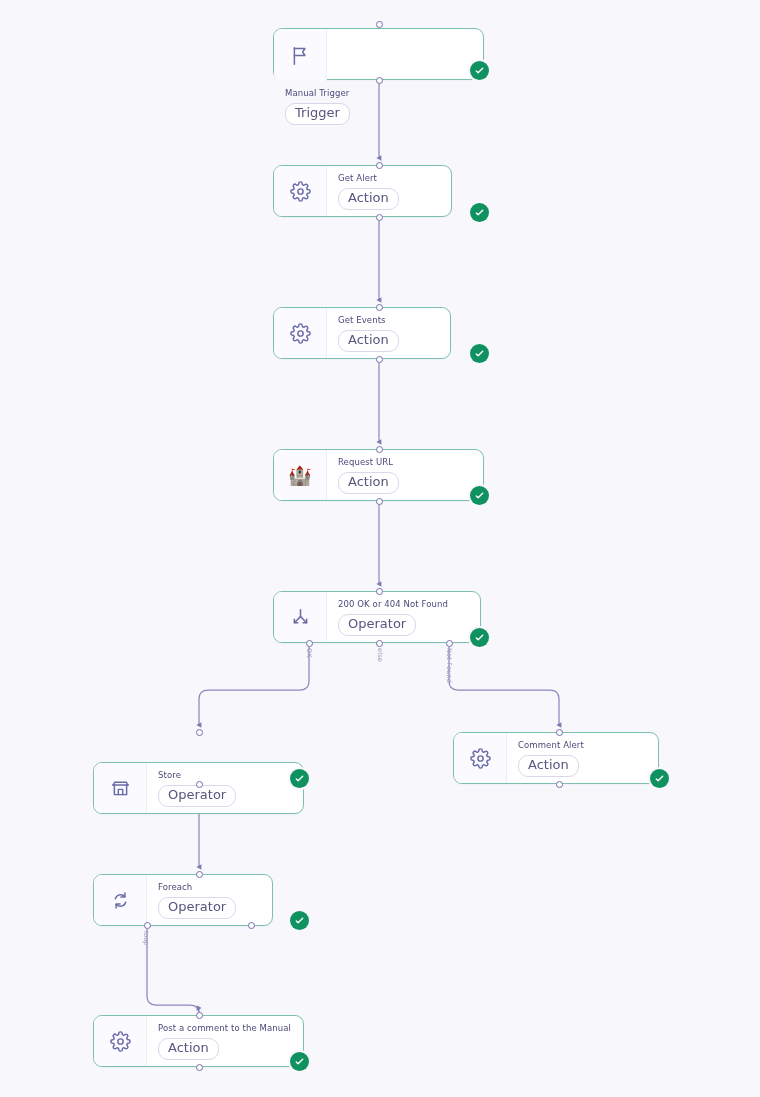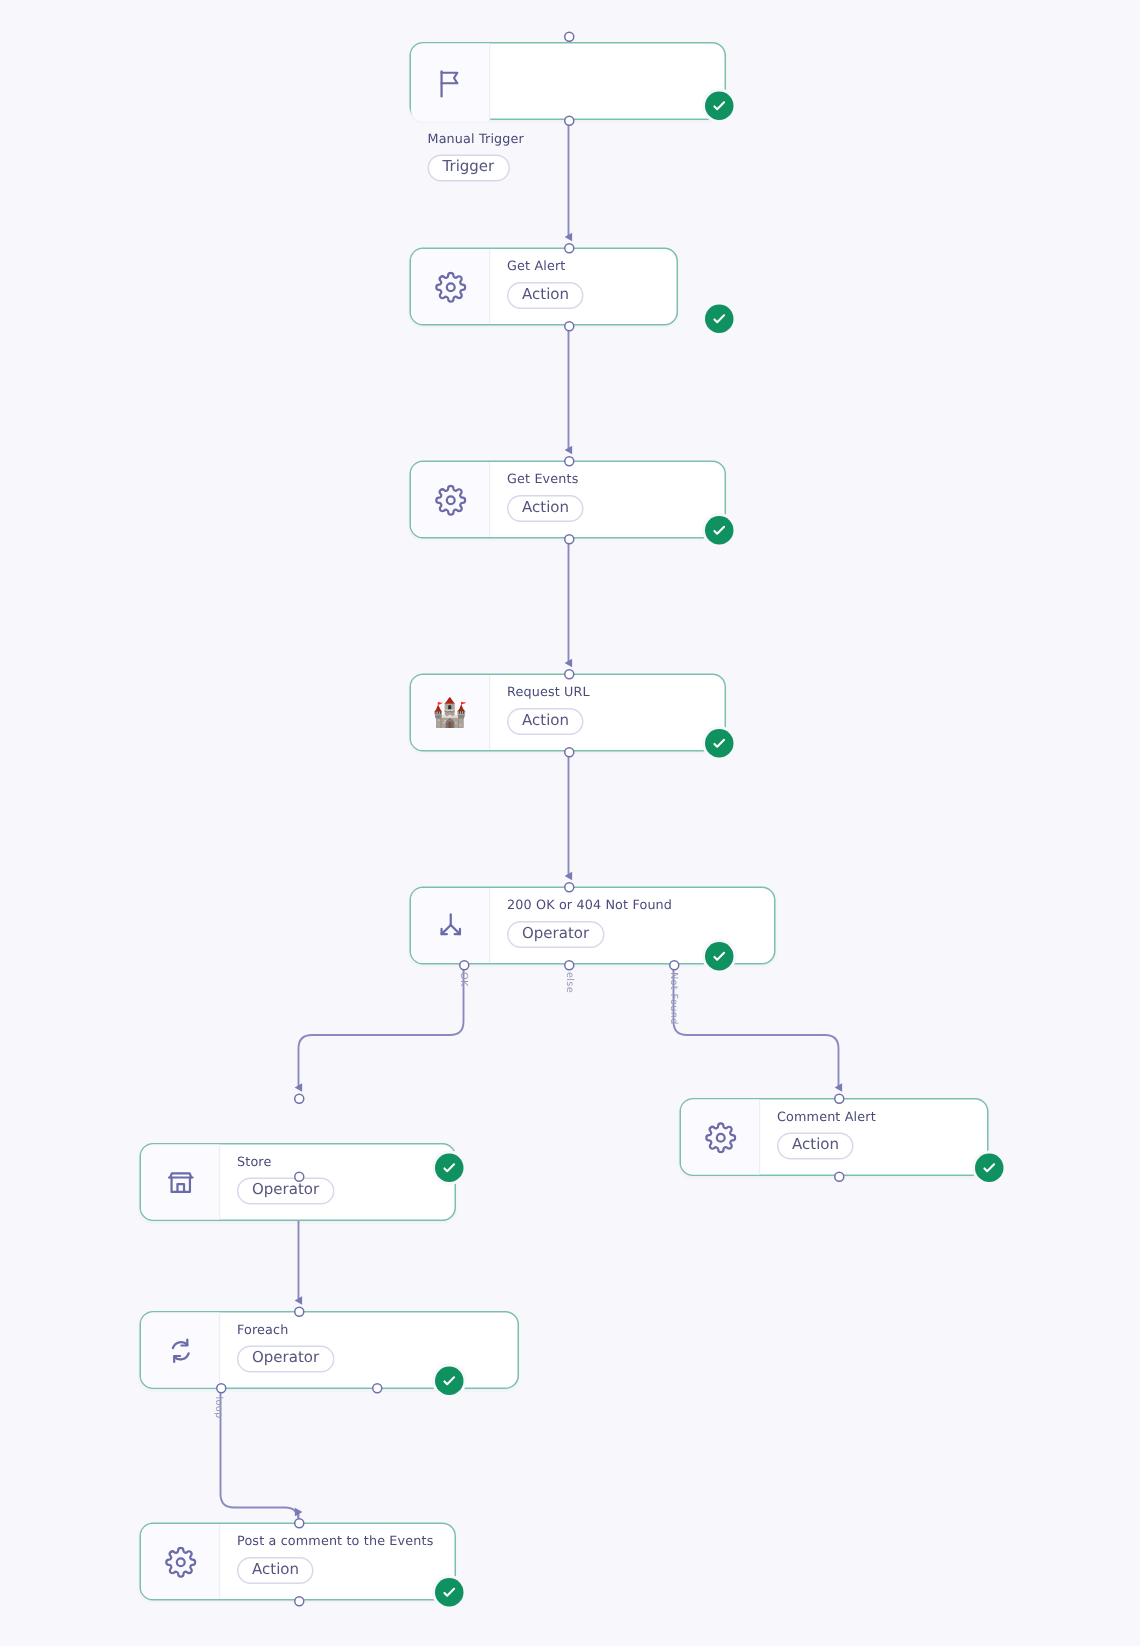--- a/index.html
+++ b/index.html
@@ -71,21 +71,21 @@
     letter-spacing: 0.1px;
     white-space: nowrap;
     line-height: 1.1;
   }
   .node-badge {
     display: inline-block;
     margin-top: 5px;
     padding: 2px 9px 3px;
     border: 1px solid #d8d8ea;
     border-radius: 10px;
-    font-size: 10px;
+    font-size: 13px;
     color: #55557f;
     background: #fff;
     line-height: 1.1;
   }
 
   
   .status-badge {
     position: absolute;
     width: 19px;
     height: 19px;
@@ -187,21 +187,21 @@
     </div>
   </div>
   <div class="port" style="left:379px; top:165px;"></div>
   <div class="port" style="left:379px; top:217px;"></div>
   <div class="status-badge" style="left:470px; top:203px;">
     <svg width="11" height="11" viewBox="0 0 24 24" fill="none" stroke="#ffffff" stroke-width="3" stroke-linecap="round" stroke-linejoin="round">
         <path d="M5 13l4 4L19 7"></path>
       </svg>
   </div>
 
-  <div class="node" style="left:273px; top:307px; width:211px;justify-content:center;">
+  <div class="node" style="left:273px; top:307px; width:178px;justify-content:center;">
     <div class="node-icon">
       <svg width="21" height="21" viewBox="0 0 24 24" fill="none" stroke="currentColor" stroke-width="1.7" stroke-linecap="round" stroke-linejoin="round">
         <circle cx="12" cy="12" r="3"></circle>
         <path d="M19.4 15a1.65 1.65 0 0 0 .33 1.82l.06.06a2 2 0 1 1-2.83 2.83l-.06-.06a1.65 1.65 0 0 0-1.82-.33 1.65 1.65 0 0 0-1 1.51V21a2 2 0 1 1-4 0v-.09A1.65 1.65 0 0 0 9 19.4a1.65 1.65 0 0 0-1.82.33l-.06.06a2 2 0 1 1-2.83-2.83l.06-.06a1.65 1.65 0 0 0 .33-1.82 1.65 1.65 0 0 0-1.51-1H3a2 2 0 1 1 0-4h.09A1.65 1.65 0 0 0 4.6 9a1.65 1.65 0 0 0-.33-1.82l-.06-.06a2 2 0 1 1 2.83-2.83l.06.06a1.65 1.65 0 0 0 1.82.33H9a1.65 1.65 0 0 0 1-1.51V3a2 2 0 1 1 4 0v.09a1.65 1.65 0 0 0 1 1.51 1.65 1.65 0 0 0 1.82-.33l.06-.06a2 2 0 1 1 2.83 2.83l-.06.06a1.65 1.65 0 0 0-.33 1.82V9a1.65 1.65 0 0 0 1.51 1H21a2 2 0 1 1 0 4h-.09a1.65 1.65 0 0 0-1.51 1z"></path>
       </svg>
     </div>
     <div class="node-body">
       <div class="node-title">Get Events</div>
       <span class="node-badge">Action</span>
     </div>
@@ -224,21 +224,21 @@
     </div>
   </div>
   <div class="port" style="left:379px; top:449px;"></div>
   <div class="port" style="left:379px; top:501px;"></div>
   <div class="status-badge" style="left:470px; top:486px;">
     <svg width="11" height="11" viewBox="0 0 24 24" fill="none" stroke="#ffffff" stroke-width="3" stroke-linecap="round" stroke-linejoin="round">
         <path d="M5 13l4 4L19 7"></path>
       </svg>
   </div>
 
-  <div class="node" style="left:273px; top:591px; width:244px;">
+  <div class="node" style="left:273px; top:591px; width:208px;">
     <div class="node-icon">
       <svg width="21" height="21" viewBox="0 0 24 24" fill="none" stroke="currentColor" stroke-width="1.7" stroke-linecap="round" stroke-linejoin="round">
         <path d="M12 3v8"></path>
         <path d="M12 11L5 18"></path>
           <path d="M12 11l7 7"></path>
         <path d="M5 14v4h4"></path>
           <path d="M19 14v4h-4"></path>
       </svg>
     </div>
     <div class="node-body">
@@ -295,21 +295,21 @@
     </div>
   </div>
   <div class="port" style="left:559px; top:732px;"></div>
   <div class="port" style="left:559px; top:784px;"></div>
   <div class="status-badge" style="left:650px; top:769px;">
     <svg width="11" height="11" viewBox="0 0 24 24" fill="none" stroke="#ffffff" stroke-width="3" stroke-linecap="round" stroke-linejoin="round">
         <path d="M5 13l4 4L19 7"></path>
       </svg>
   </div>
 
-  <div class="node" style="left:93px; top:874px; width:253px;">
+  <div class="node" style="left:93px; top:874px; width:180px;">
     <div class="node-icon">
       <svg width="21" height="21" viewBox="0 0 24 24" fill="none" stroke="currentColor" stroke-width="1.7" stroke-linecap="round" stroke-linejoin="round">
         <path d="M17 7.5A6.5 6.5 0 0 0 6 10"></path>
         <path d="M7 16.5A6.5 6.5 0 0 0 18 14"></path>
         <path d="M17 3.5V8h-4.5"></path>
         <path d="M7 20.5V16h4.5"></path>
       </svg>
     </div>
     <div class="node-body">
       <div class="node-title">Foreach</div>
@@ -327,21 +327,21 @@
   <div class="edge-label" style="left:150px; top:931px;">loop</div>
 
   <div class="node" style="left:93px; top:1015px; width:211px;">
     <div class="node-icon">
       <svg width="21" height="21" viewBox="0 0 24 24" fill="none" stroke="currentColor" stroke-width="1.7" stroke-linecap="round" stroke-linejoin="round">
         <circle cx="12" cy="12" r="3"></circle>
         <path d="M19.4 15a1.65 1.65 0 0 0 .33 1.82l.06.06a2 2 0 1 1-2.83 2.83l-.06-.06a1.65 1.65 0 0 0-1.82-.33 1.65 1.65 0 0 0-1 1.51V21a2 2 0 1 1-4 0v-.09A1.65 1.65 0 0 0 9 19.4a1.65 1.65 0 0 0-1.82.33l-.06.06a2 2 0 1 1-2.83-2.83l.06-.06a1.65 1.65 0 0 0 .33-1.82 1.65 1.65 0 0 0-1.51-1H3a2 2 0 1 1 0-4h.09A1.65 1.65 0 0 0 4.6 9a1.65 1.65 0 0 0-.33-1.82l-.06-.06a2 2 0 1 1 2.83-2.83l.06.06a1.65 1.65 0 0 0 1.82.33H9a1.65 1.65 0 0 0 1-1.51V3a2 2 0 1 1 4 0v.09a1.65 1.65 0 0 0 1 1.51 1.65 1.65 0 0 0 1.82-.33l.06-.06a2 2 0 1 1 2.83 2.83l-.06.06a1.65 1.65 0 0 0-.33 1.82V9a1.65 1.65 0 0 0 1.51 1H21a2 2 0 1 1 0 4h-.09a1.65 1.65 0 0 0-1.51 1z"></path>
       </svg>
     </div>
     <div class="node-body">
-      <div class="node-title">Post a comment to the Events</div>
+      <div class="node-title">Post a comment to the Manual</div>
       <span class="node-badge">Action</span>
     </div>
   </div>
   <div class="port" style="left:199px; top:1015px;"></div>
   <div class="port" style="left:199px; top:1067px;"></div>
   <div class="status-badge" style="left:290px; top:1052px;">
     <svg width="11" height="11" viewBox="0 0 24 24" fill="none" stroke="#ffffff" stroke-width="3" stroke-linecap="round" stroke-linejoin="round">
         <path d="M5 13l4 4L19 7"></path>
       </svg>
   </div>

